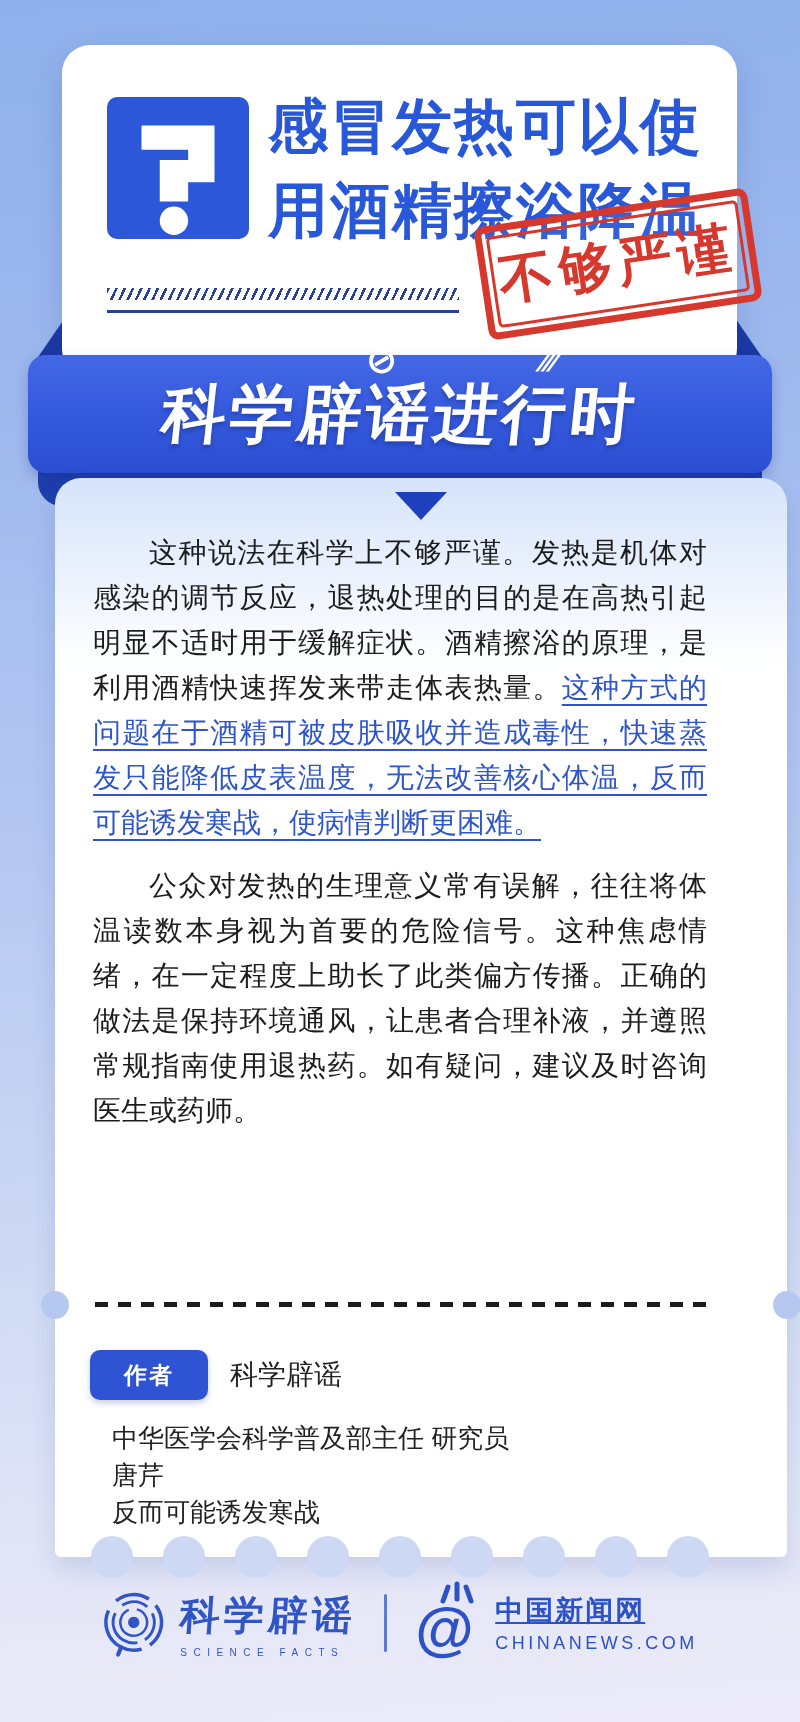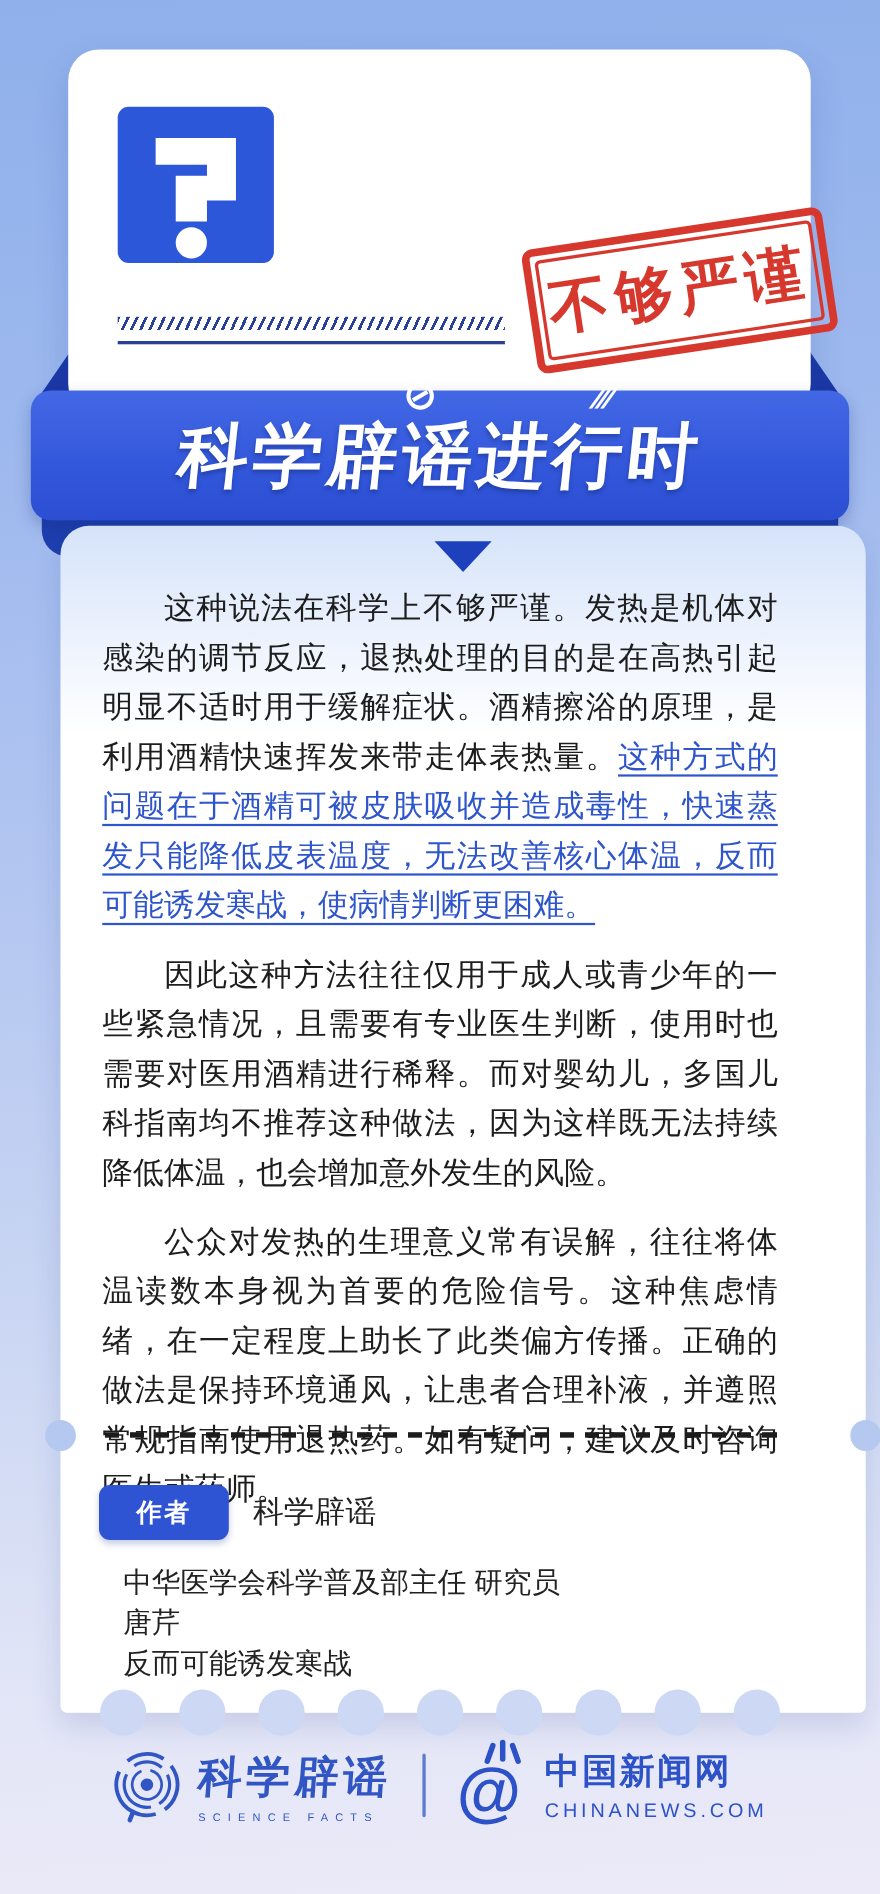--- a/index.html
+++ b/index.html
@@ -67,58 +67,61 @@
   .footer{position:absolute;left:0;top:1583px;width:800px;display:flex;align-items:center;
           justify-content:center;gap:28px;z-index:1;}
   .logo-left{display:flex;align-items:center;gap:12px;}
   .logo-left .txt .cn{font-size:40px;font-weight:900;color:#3156C4;letter-spacing:4px;transform:skewX(-4deg);}
   .logo-left .txt .en{font-size:10px;letter-spacing:6.5px;color:#3156C4;margin-top:4px;font-weight:500;}
   .logo-divider{width:3px;height:58px;background:#3156C4;border-radius:2px;opacity:.75;}
   .logo-right{display:flex;align-items:center;gap:10px;}
   .at-wrap{position:relative;width:70px;height:80px;}
   .at-glyph{position:absolute;left:0;top:16px;font-size:60px;font-weight:900;color:#2D52C8;line-height:1;}
   .at-rays{position:absolute;left:22px;top:-2px;}
-  .logo-right .txt .cn{font-size:32px;font-weight:900;color:#2D52C8;letter-spacing:2px;}
+  .logo-right .txt .cn{font-size:28px;font-weight:900;color:#2D52C8;letter-spacing:2px;text-decoration:underline;}
   .logo-right .txt .en{font-size:18px;letter-spacing:3.5px;color:#2D52C8;margin-top:3px;font-weight:500;}
 </style>
 </head>
 <body>
 
 <div class="page">
 
   <div class="fold-left"></div>
   <div class="fold-right"></div>
   <div class="banner-under"></div>
 
   <div class="title-card">
     <div class="q-icon">
       <svg width="142" height="142" viewBox="0 0 140 140" aria-hidden="true">
         <path fill="#ffffff" d="M34 28 H106 V84 H80 V103 H52 V62 H80 V52 H34 Z"></path>
         <circle fill="#ffffff" cx="66" cy="122" r="14"></circle>
       </svg>
+    </div>
+    <div class="main-title">
+      <div>感冒发热可以使</div>
+      <div>用酒精擦浴降温</div>
     </div>
     <div class="hatch"></div>
     <div class="rule"></div>
     <div class="stamp">
       <div class="stamp-inner">不够严谨</div>
     </div>
   </div>
 
   <div class="banner">
     <div class="banner-text">科学辟谣进行时</div>
     <div class="no-sign">⊘</div>
     <div class="speed-marks">///</div>
   </div>
 
   <div class="content-card">
     <div class="down-triangle"></div>
 
     <div class="article">
       <p><span>这种说法在科学上不够严谨。发热是机体对感染的调节反应，退热处理的目的是在高热引起明显不适时用于缓解症状。酒精擦浴的原理，是利用酒精快速挥发来带走体表热量。</span><span class="hl">这种方式的问题在于酒精可被皮肤吸收并造成毒性，快速蒸发只能降低皮表温度，无法改善核心体温，反而可能诱发寒战，使病情判断更困难。</span></p>
-      <p>因此这种方法往往仅用于成人或青少年的一些紧急情况，且需要有专业医生判断，使用时也需要对医用酒精进行稀释。而对婴幼儿，多国儿科指南均不推荐这种做法，因为这样既无法持续降低体温，也会增加意外发生的风险。</p>
       <p>公众对发热的生理意义常有误解，往往将体温读数本身视为首要的危险信号。这种焦虑情绪，在一定程度上助长了此类偏方传播。正确的做法是保持环境通风，让患者合理补液，并遵照常规指南使用退热药。如有疑问，建议及时咨询医生或药师。</p>
     </div>
 
     <div class="punch l"></div>
     <div class="punch r"></div>
     <div class="dash-sep"></div>
 
     <div class="credit-row author">
       <div class="credit-badge">作者</div>
       <div class="credit-value">科学辟谣</div>

